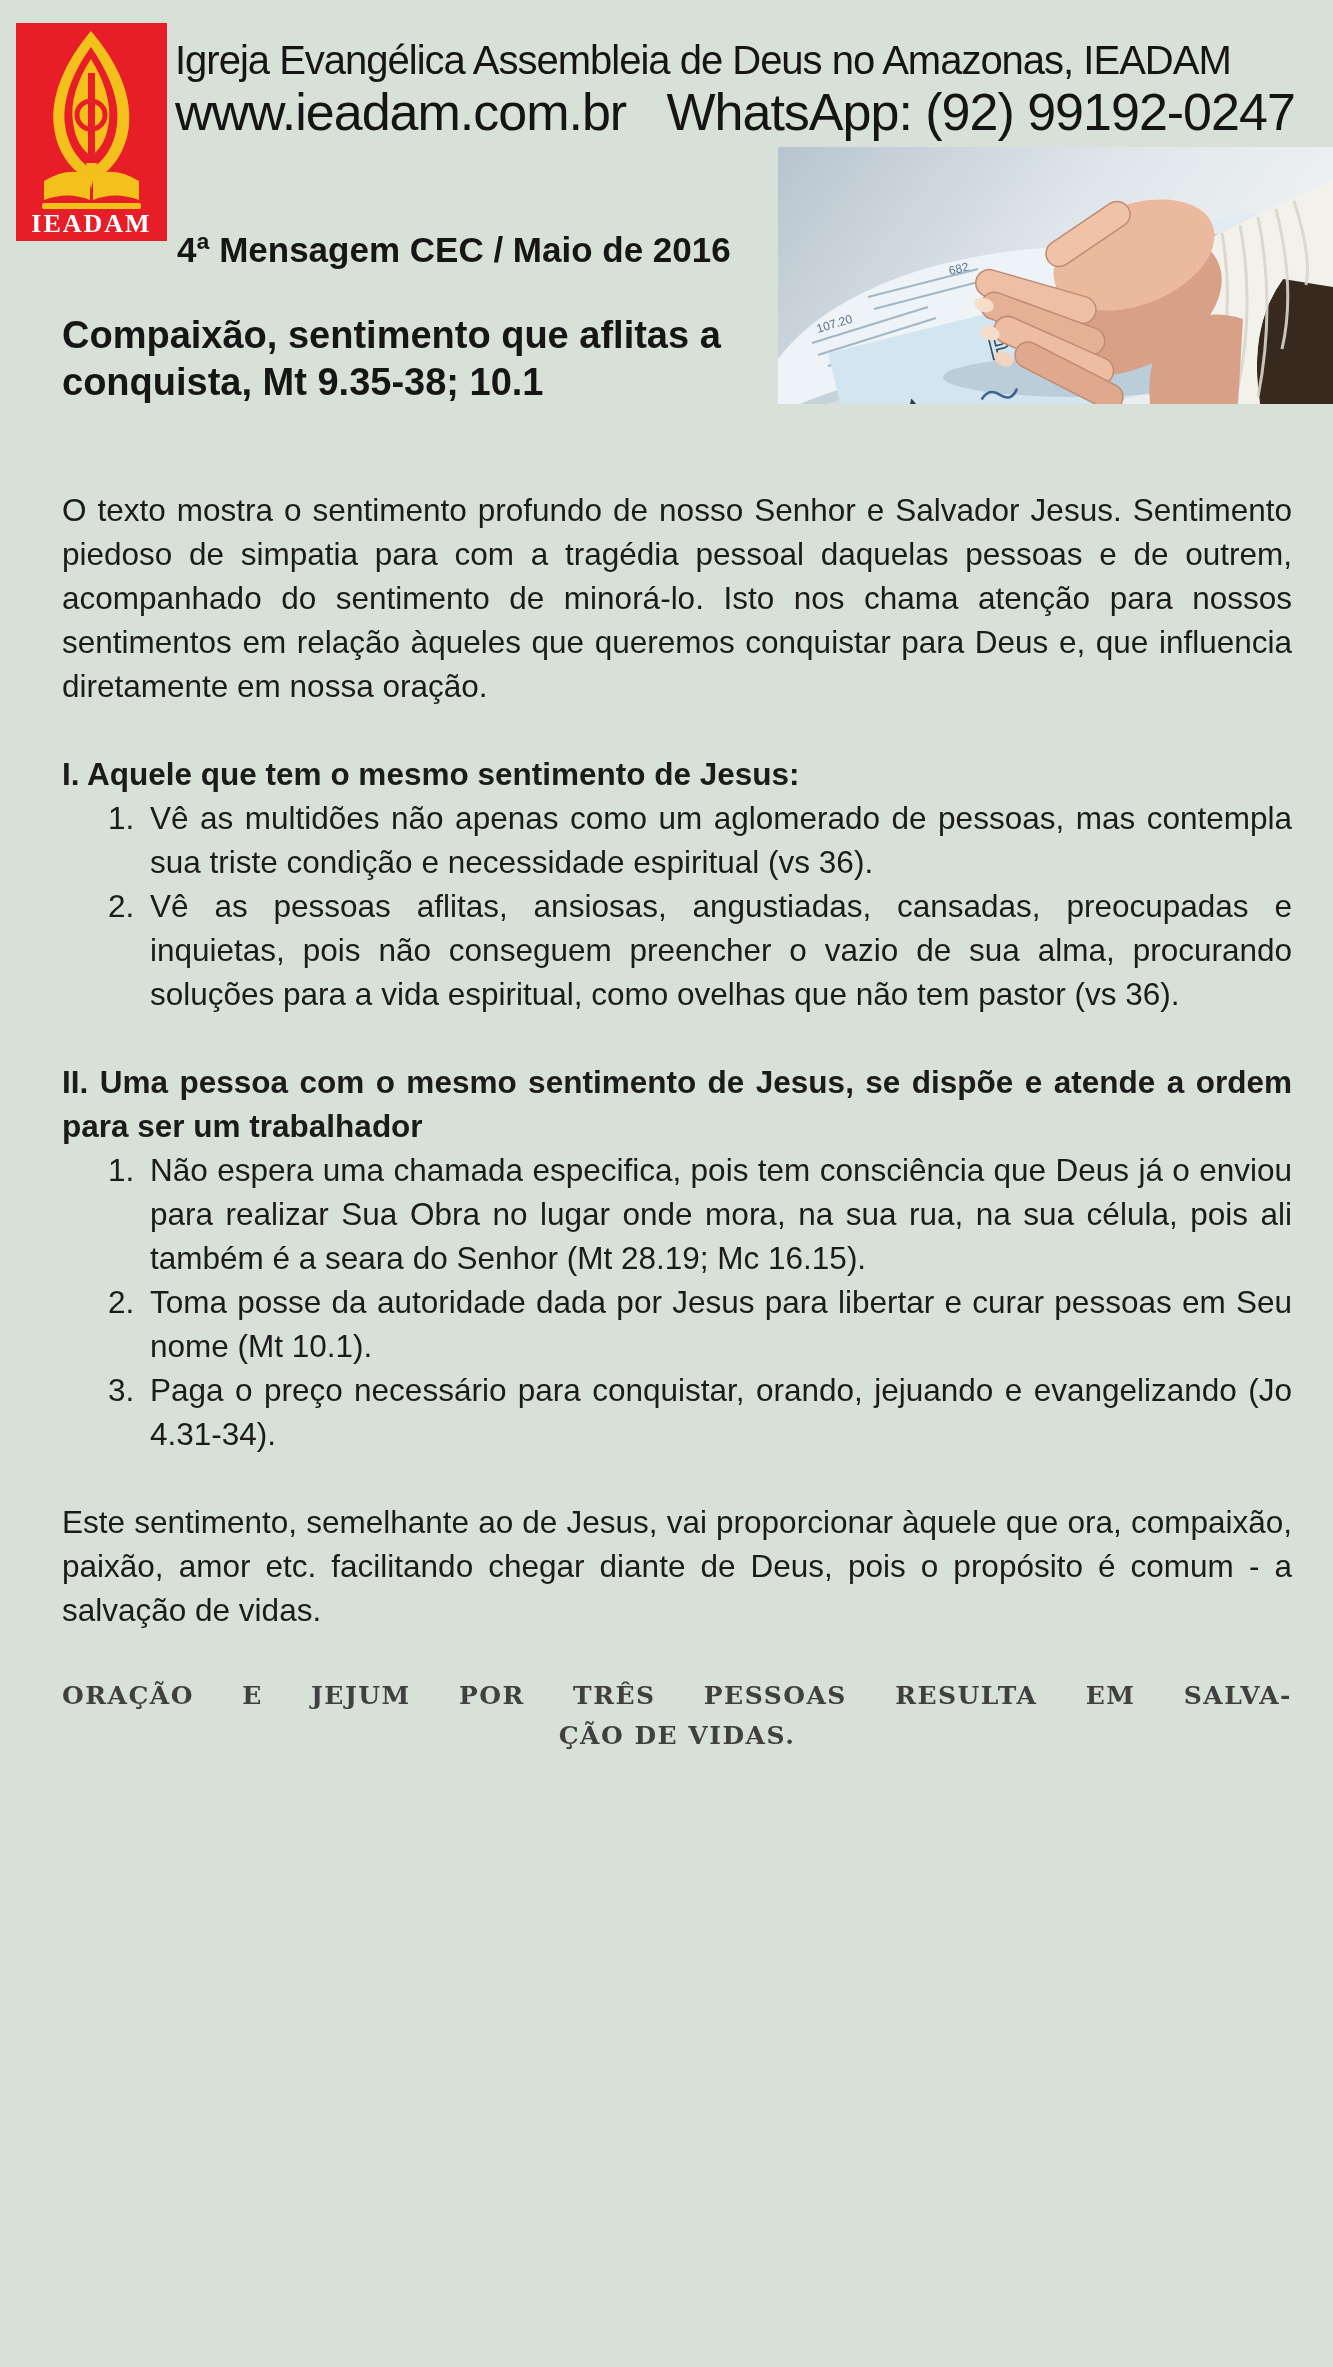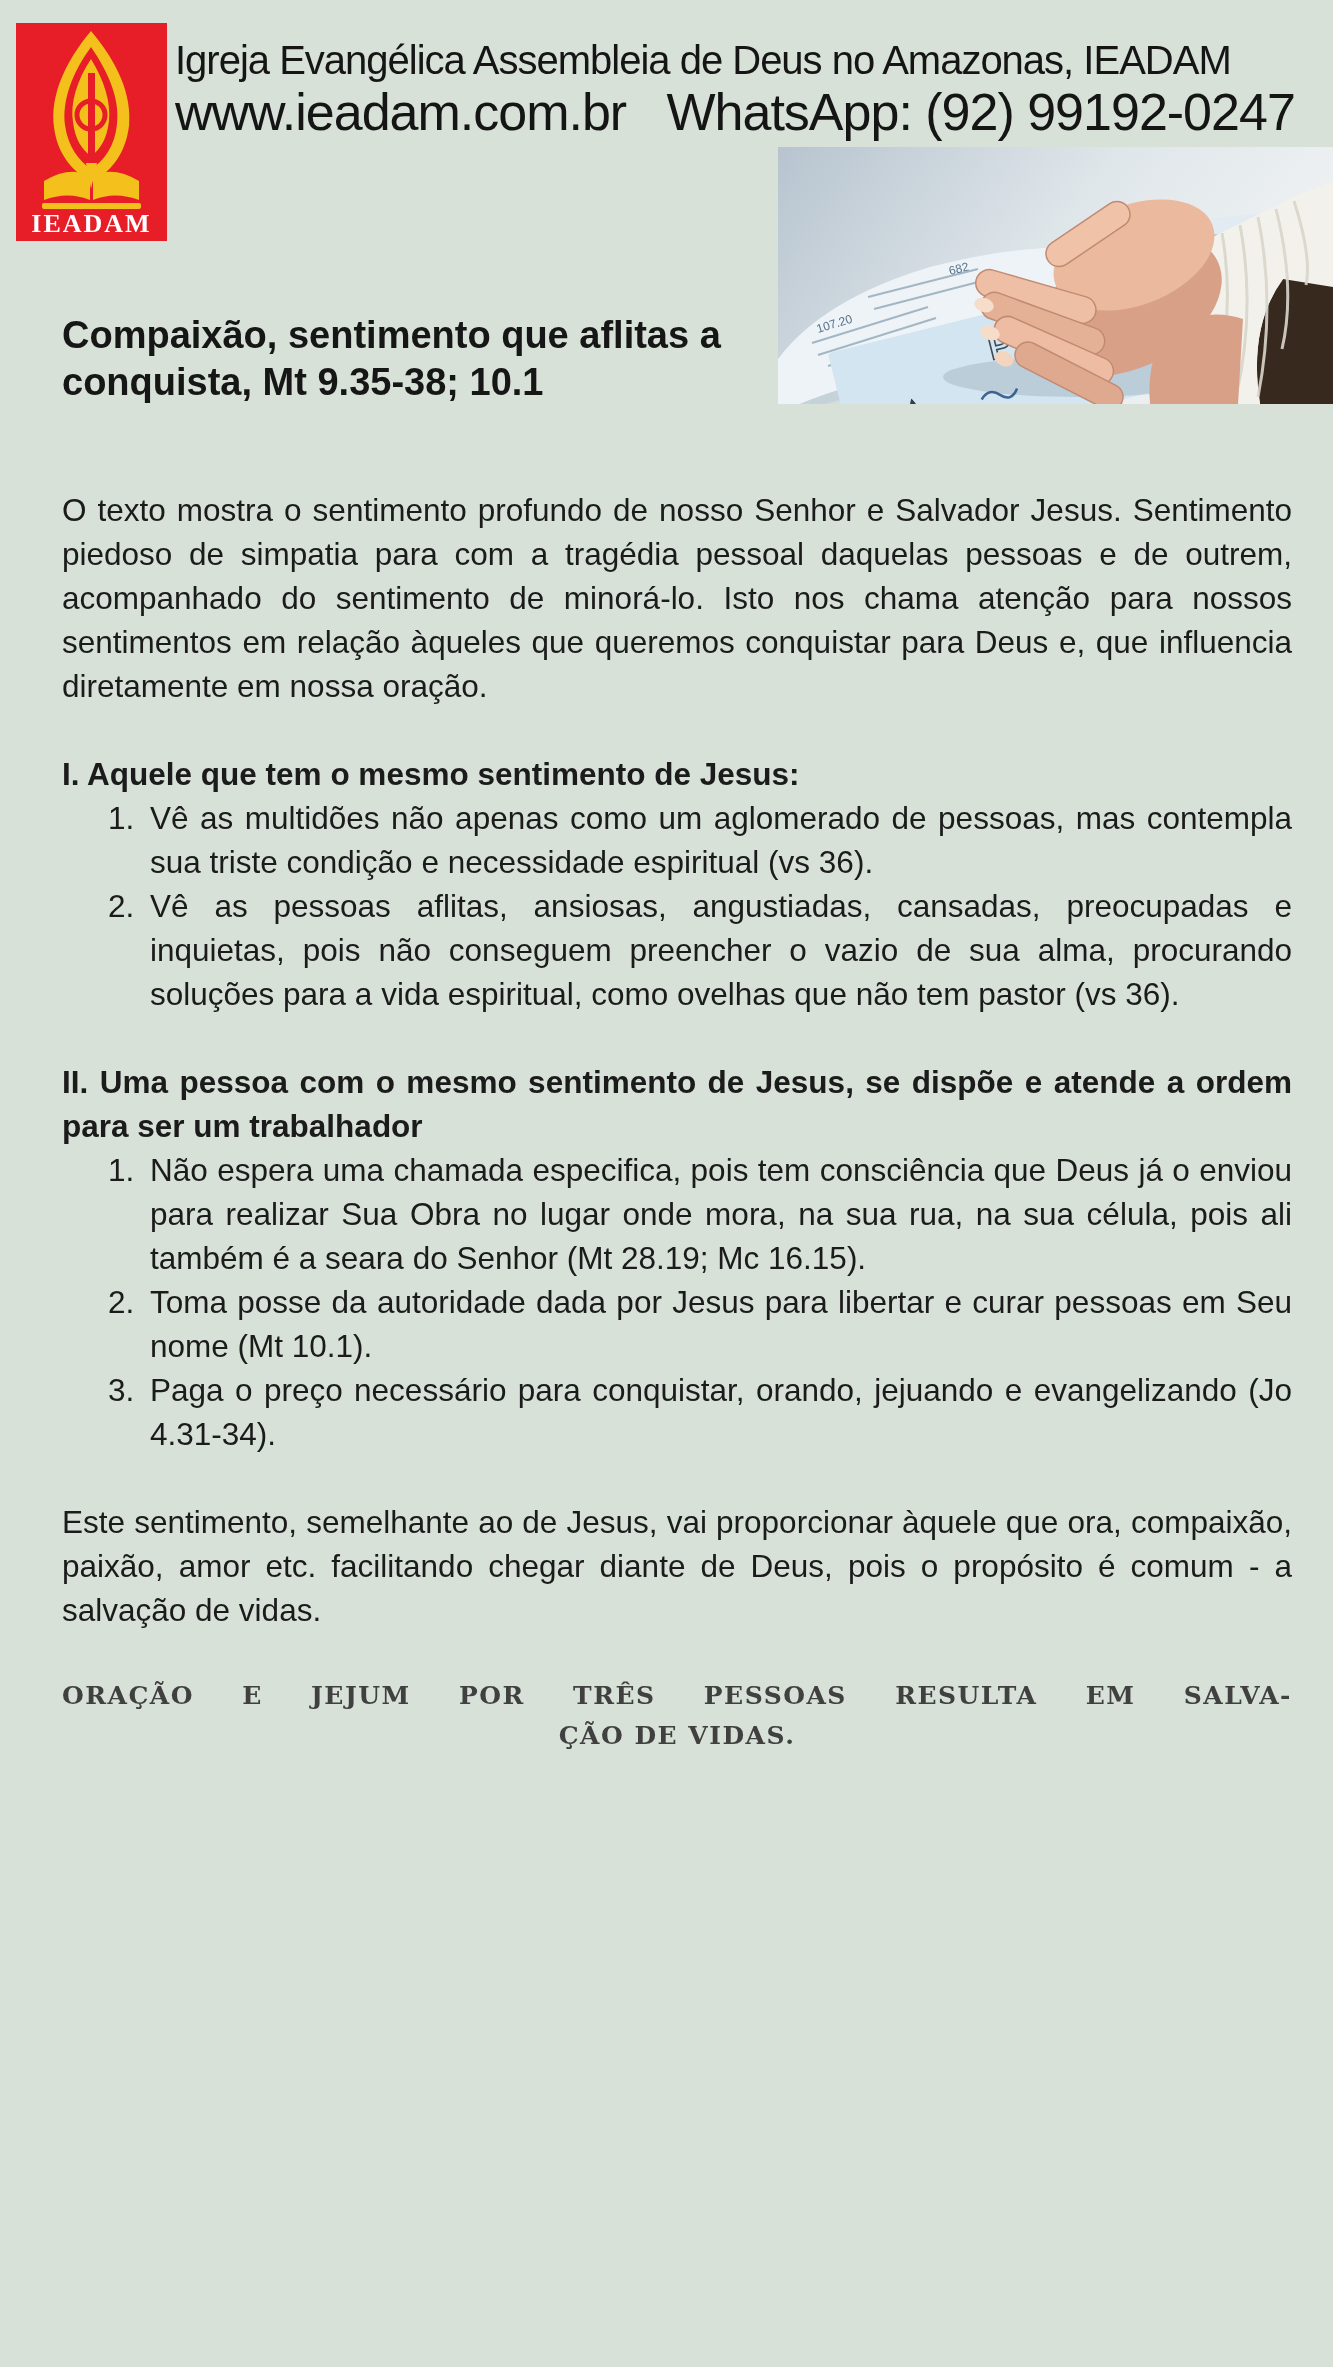--- a/index.html
+++ b/index.html
@@ -93,20 +93,21 @@
       </g>
       <text x="75.5" y="209" text-anchor="middle" font-family="Liberation Serif, serif" font-weight="bold" font-size="26" letter-spacing="2" fill="#ffffff">IEADAM</text>
     </svg>
   </div>
 
   <div class="header-text">
     <div class="header-title">Igreja Evangélica Assembleia de Deus no Amazonas, IEADAM</div>
     <div class="header-subtitle">www.ieadam.com.br   WhatsApp: (92) 99192-0247</div>
   </div>
 
+  <div class="edition">4ª Mensagem CEC / Maio de 2016</div>
 
   <div class="photo">
     <svg viewBox="0 0 555 257" preserveAspectRatio="none">
       <defs>
         <linearGradient id="pbg" x1="0" y1="0" x2="1" y2="0.35">
           <stop offset="0" stop-color="#b7c4cf"></stop>
           <stop offset="0.55" stop-color="#dfe6ea"></stop>
           <stop offset="1" stop-color="#eff2f3"></stop>
         </linearGradient>
       </defs>

